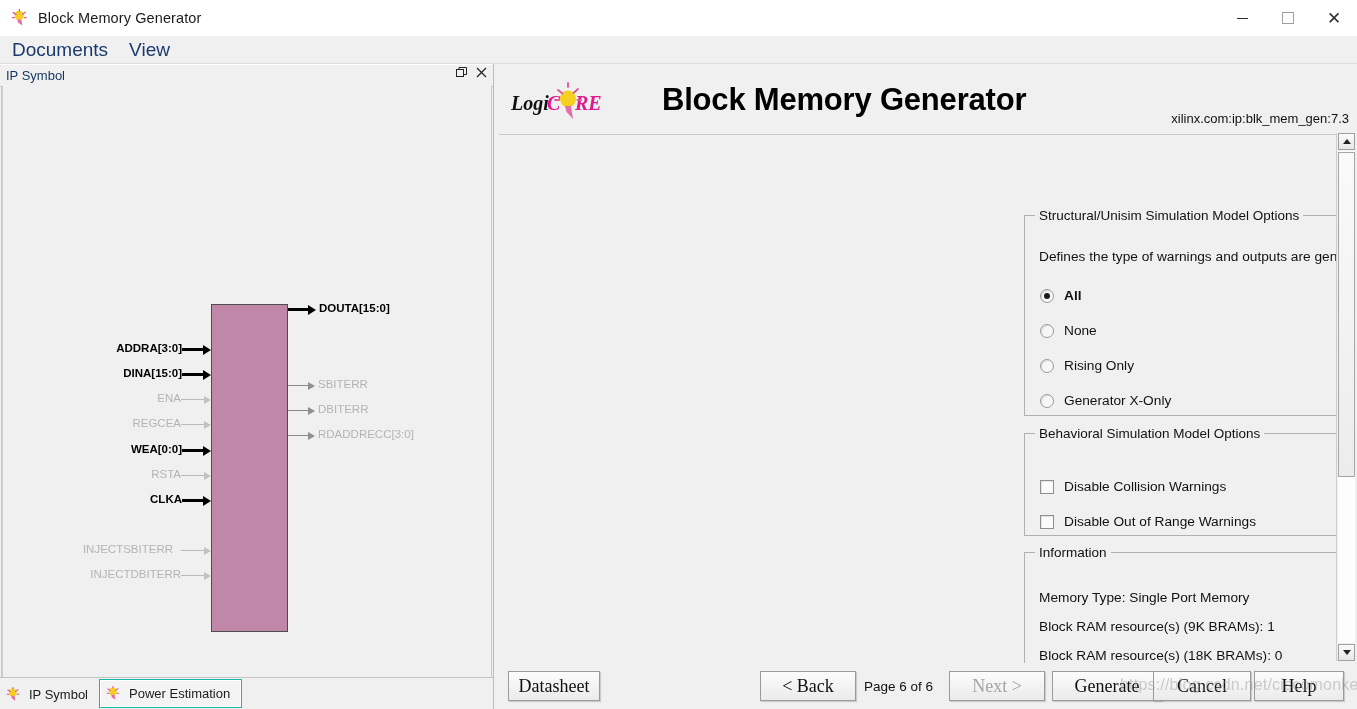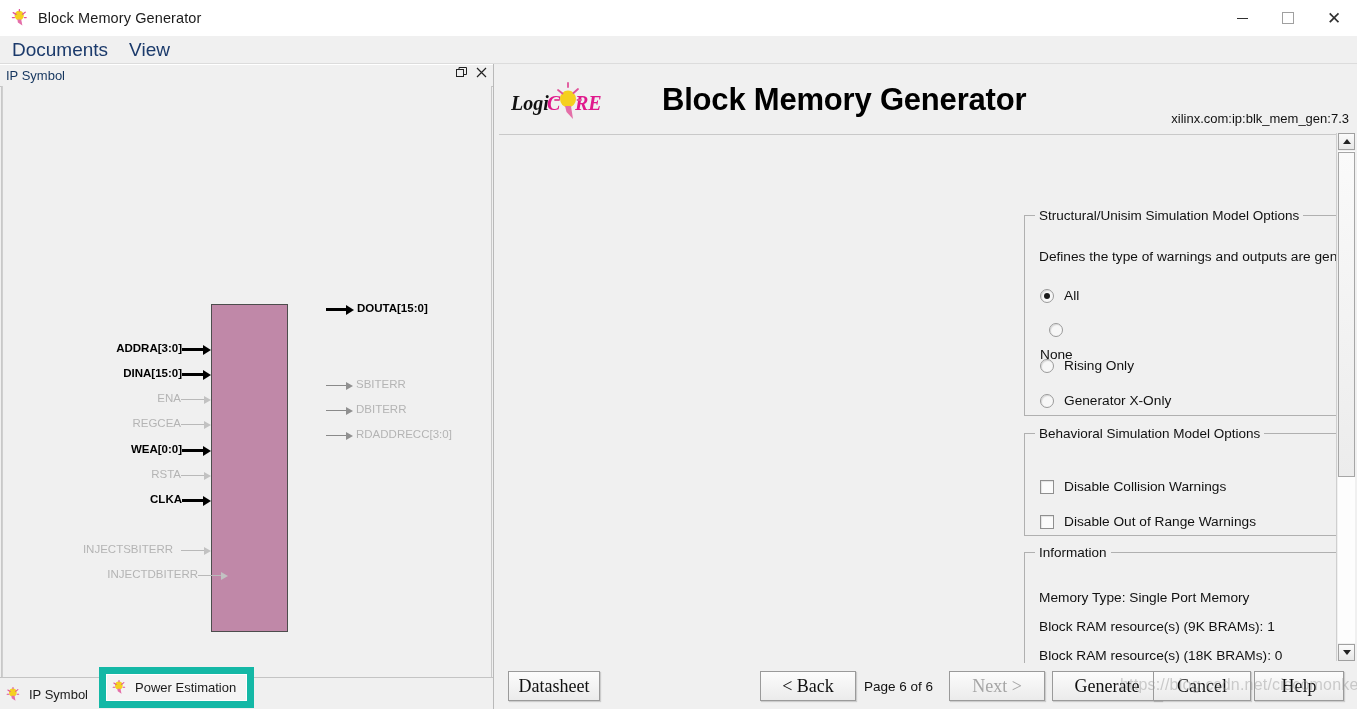--- a/index.html
+++ b/index.html
@@ -110,21 +110,21 @@
   }
 
   .port {
     position: absolute;
     font-size: 11.5px;
     font-family: "Liberation Sans", sans-serif;
     white-space: nowrap;
     display: flex; align-items: center;
   }
   .port.in  { justify-content: flex-end; margin-top: 40px; }
-  .port.out { justify-content: flex-start; margin-left: 38px; }
+  .port.out { justify-content: flex-start; }
   .port-lbl { line-height: 1; }
   .port.active .port-lbl { color: #000000; font-weight: 700; }
   .port.inactive .port-lbl { color: #b4b4b4; }
 
   .arrow-wrap { position: relative; display: inline-block; }
   .arrow-line {
     display: inline-block; vertical-align: middle;
     height: 0;
   }
   .arr-active .arrow-line { border-top: 3px solid #000; }
@@ -161,21 +161,21 @@
   }
   .dock-tab {
     height: 27px;
     display: flex; align-items: center;
     padding: 0 11px 0 6px;
     font-size: 13px; color: #1b1b1b;
     margin-bottom: 1px;
     gap: 8px;
   }
   .dock-tab.selected {
-    border: 7px solid #14b8a6;
+    border: 1px solid #14b8a6;
     background: #f4f4f4;
     box-shadow: inset 0 0 0 1px #ffffff;
   }
   .tab-bulb { width: 15px; height: 15px; position: relative; flex: 0 0 auto; }
 
   
   .rightpanel {
     position: absolute; left: 494px; top: 64px;
     width: 863px; height: 645px;
     background: #f0f0f0;
@@ -412,21 +412,21 @@
         <span class="arrow-wrap arr-inactive"><span class="arrow-line" style="width:24px"></span><span class="arrow-head"></span></span>
       </div>
       <div class="port in active arr-active" style="left:40px; top:368px; width:169px;">
         <span class="port-lbl">CLKA</span>
         <span class="arrow-wrap arr-active"><span class="arrow-line" style="width:22px"></span><span class="arrow-head"></span></span>
       </div>
       <div class="port in inactive arr-inactive" style="left:20px; top:418px; width:189px;gap:8px;">
         <span class="port-lbl">INJECTSBITERR</span>
         <span class="arrow-wrap arr-inactive"><span class="arrow-line" style="width:24px"></span><span class="arrow-head"></span></span>
       </div>
-      <div class="port in inactive arr-inactive" style="left:37px; top:443px; width:189px;align-items:center;">
+      <div class="port in inactive arr-inactive" style="left:20px; top:443px; width:189px;align-items:center;">
         <span class="port-lbl">INJECTDBITERR</span>
         <span class="arrow-wrap arr-inactive"><span class="arrow-line" style="width:24px"></span><span class="arrow-head"></span></span>
       </div>
 
       <div class="port out active arr-active" style="left:286px; top:217px; width:190px;">
         <span class="arrow-wrap arr-active"><span class="arrow-line" style="width:21px"></span><span class="arrow-head"></span></span>
         <span class="port-lbl" style="margin-left:3px">DOUTA[15:0]</span>
       </div>
       <div class="port out inactive arr-grey" style="left:286px; top:293px; width:190px;">
         <span class="arrow-wrap arr-grey"><span class="arrow-line" style="width:21px"></span><span class="arrow-head"></span></span>
@@ -483,25 +483,25 @@
       <div class="banner-ver">xilinx.com:ip:blk_mem_gen:7.3</div>
     </div>
 
     <div class="scrollarea">
       <div class="scroll-content">
 
         <fieldset class="group" style="left:26px; top:11px; width:790px; height:208px;">
           <legend>Structural/Unisim Simulation Model Options</legend>
           <div class="grp-desc">Defines the type of warnings and outputs are generated when a read-write or write-write collision occurs.</div>
 
-          <div class="radio-row" style="left:15px; top:65px;">
+          <div class="radio-row" style="left:15px; top:65px;font-weight:bold;">
             <span class="radio-dot checked"></span>
             <span>All</span>
           </div>
-          <div class="radio-row" style="left:15px; top:100px;flex-direction:column;">
+          <div class="radio-row" style="left:15px; top:100px;">
             <span class="radio-dot"></span>
             <span>None</span>
           </div>
           <div class="radio-row" style="left:15px; top:135px;">
             <span class="radio-dot"></span>
             <span>Rising Only</span>
           </div>
           <div class="radio-row" style="left:15px; top:170px;">
             <span class="radio-dot"></span>
             <span>Generator X-Only</span>

